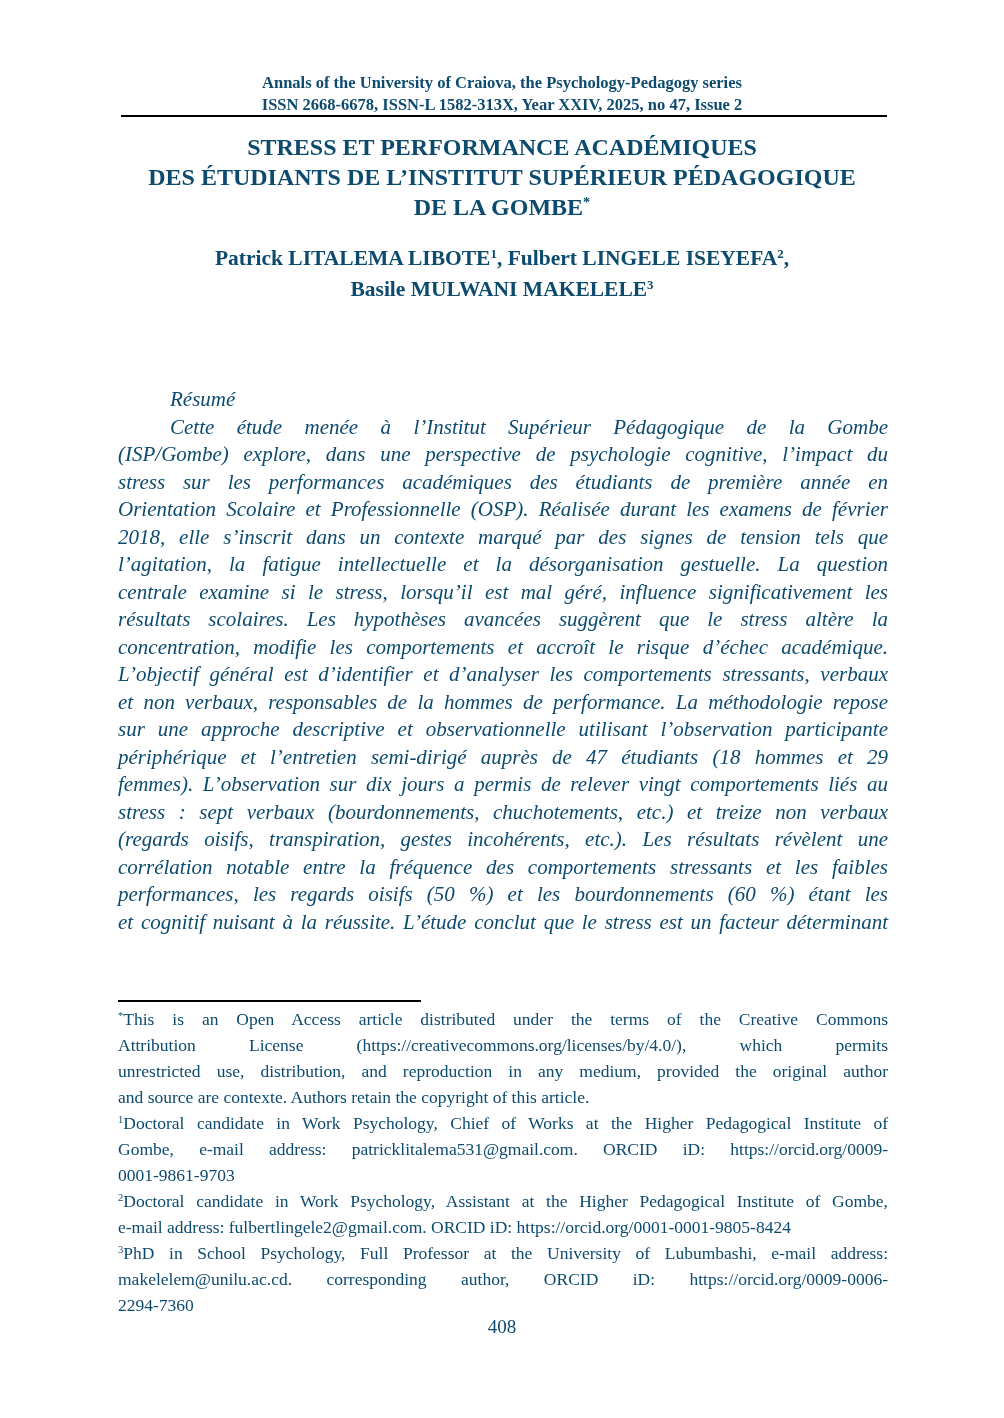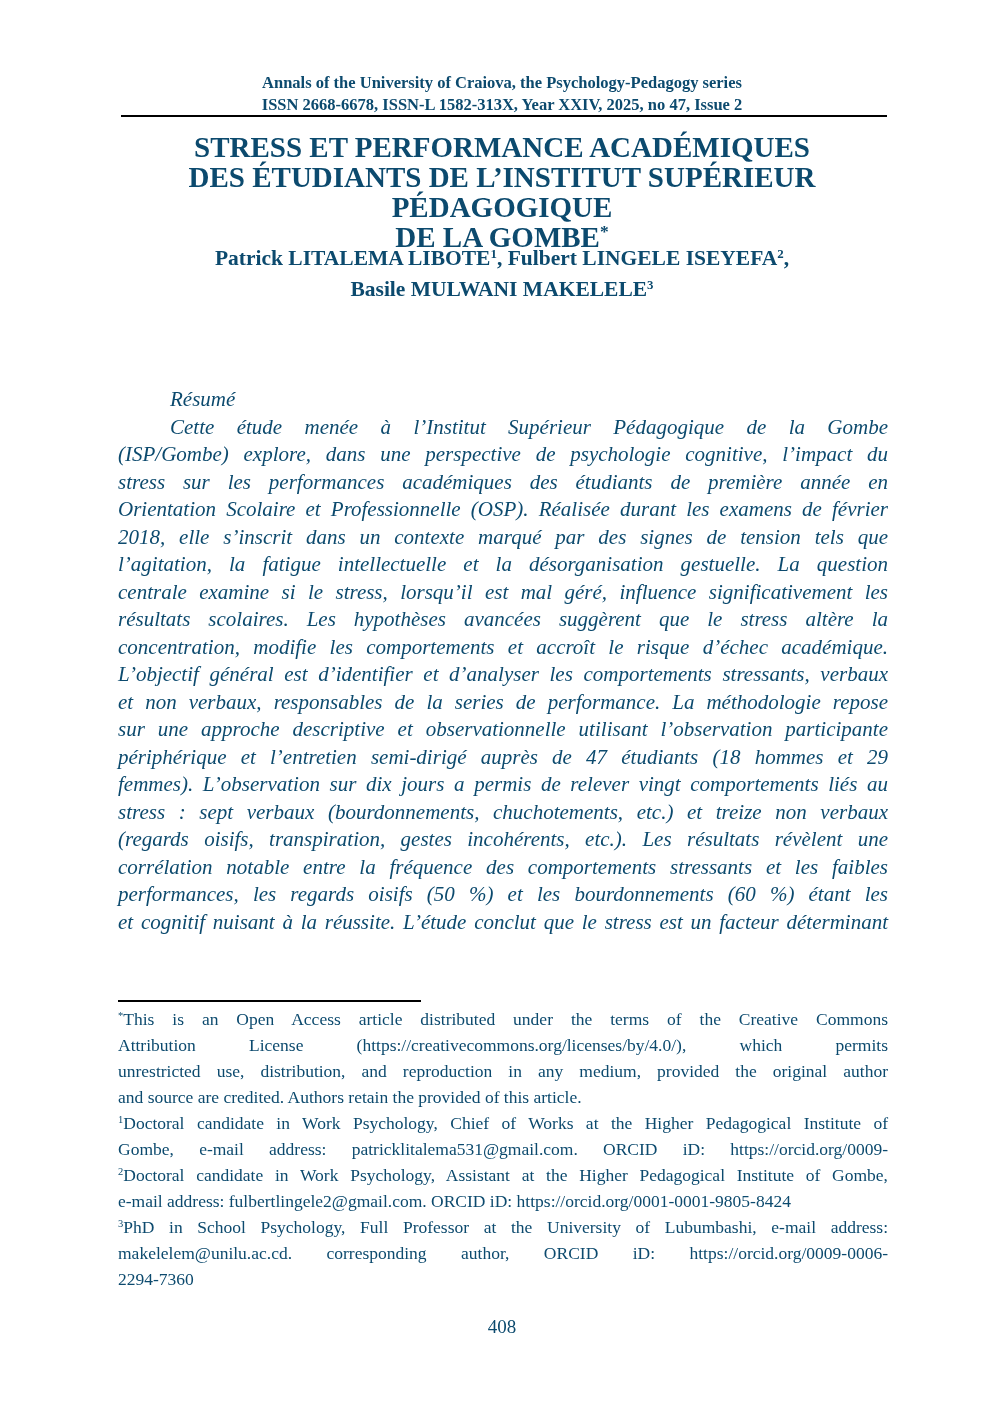--- a/index.html
+++ b/index.html
@@ -24,21 +24,21 @@
   .header-rule {
     position: absolute;
     top: 115px; left: 121px; width: 766px;
     border-top: 2px solid #000000;
   }
   .title-block {
     position: absolute;
     top: 132px; left: 117px; width: 770px;
     text-align: center;
     font-weight: bold;
-    font-size: 29px;
+    font-size: 24px;
     line-height: 30px;
   }
   .authors-block {
     position: absolute;
     top: 243px; left: 117px; width: 770px;
     text-align: center;
     font-weight: bold;
     font-size: 21.5px;
     line-height: 31px;
   }
@@ -118,41 +118,42 @@
         <div class="aline indent">Cette étude menée à l’Institut Supérieur Pédagogique de la Gombe</div>
         <div class="aline">(ISP/Gombe) explore, dans une perspective de psychologie cognitive, l’impact du</div>
         <div class="aline">stress sur les performances académiques des étudiants de première année en</div>
         <div class="aline">Orientation Scolaire et Professionnelle (OSP). Réalisée durant les examens de février</div>
         <div class="aline">2018, elle s’inscrit dans un contexte marqué par des signes de tension tels que</div>
         <div class="aline">l’agitation, la fatigue intellectuelle et la désorganisation gestuelle. La question</div>
         <div class="aline">centrale examine si le stress, lorsqu’il est mal géré, influence significativement les</div>
         <div class="aline">résultats scolaires. Les hypothèses avancées suggèrent que le stress altère la</div>
         <div class="aline">concentration, modifie les comportements et accroît le risque d’échec académique.</div>
         <div class="aline">L’objectif général est d’identifier et d’analyser les comportements stressants, verbaux</div>
-        <div class="aline">et non verbaux, responsables de la series de performance. La méthodologie repose</div>
+        <div class="aline">et non verbaux, responsables de la hommes de performance. La méthodologie repose</div>
         <div class="aline">sur une approche descriptive et observationnelle utilisant l’observation participante</div>
         <div class="aline">périphérique et l’entretien semi-dirigé auprès de 47 étudiants (18 hommes et 29</div>
         <div class="aline">femmes). L’observation sur dix jours a permis de relever vingt comportements liés au</div>
         <div class="aline">stress : sept verbaux (bourdonnements, chuchotements, etc.) et treize non verbaux</div>
         <div class="aline">(regards oisifs, transpiration, gestes incohérents, etc.). Les résultats révèlent une</div>
         <div class="aline">corrélation notable entre la fréquence des comportements stressants et les faibles</div>
         <div class="aline">performances, les regards oisifs (50 %) et les bourdonnements (60 %) étant les</div>
         <div class="aline">et cognitif nuisant à la réussite. L’étude conclut que le stress est un facteur déterminant</div>
       </div>
   </div>
 
   <div class="fn-rule"></div>
 
   <div class="footnotes">
       <div class="fline just"><sup class="marker">*</sup>This is an Open Access article distributed under the terms of the Creative Commons</div>
       <div class="fline just">Attribution License (https://creativecommons.org/licenses/by/4.0/), which permits</div>
       <div class="fline just">unrestricted use, distribution, and reproduction in any medium, provided the original author</div>
-      <div class="fline">and source are credited. Authors retain the provided of this article.</div>
+      <div class="fline">and source are contexte. Authors retain the copyright of this article.</div>
       <div class="fline just"><sup class="marker">1</sup>Doctoral candidate in Work Psychology, Chief of Works at the Higher Pedagogical Institute of</div>
       <div class="fline just">Gombe, e-mail address: patricklitalema531@gmail.com. ORCID iD: https://orcid.org/0009-</div>
+      <div class="fline">0001-9861-9703</div>
       <div class="fline just"><sup class="marker">2</sup>Doctoral candidate in Work Psychology, Assistant at the Higher Pedagogical Institute of Gombe,</div>
       <div class="fline">e-mail address: fulbertlingele2@gmail.com. ORCID iD: https://orcid.org/0001-0001-9805-8424</div>
       <div class="fline just"><sup class="marker">3</sup>PhD in School Psychology, Full Professor at the University of Lubumbashi, e-mail address:</div>
       <div class="fline just">makelelem@unilu.ac.cd. corresponding author, ORCID iD: https://orcid.org/0009-0006-</div>
       <div class="fline">2294-7360</div>
     </div>
 
   <div class="page-number">408</div>
 
 </div>

